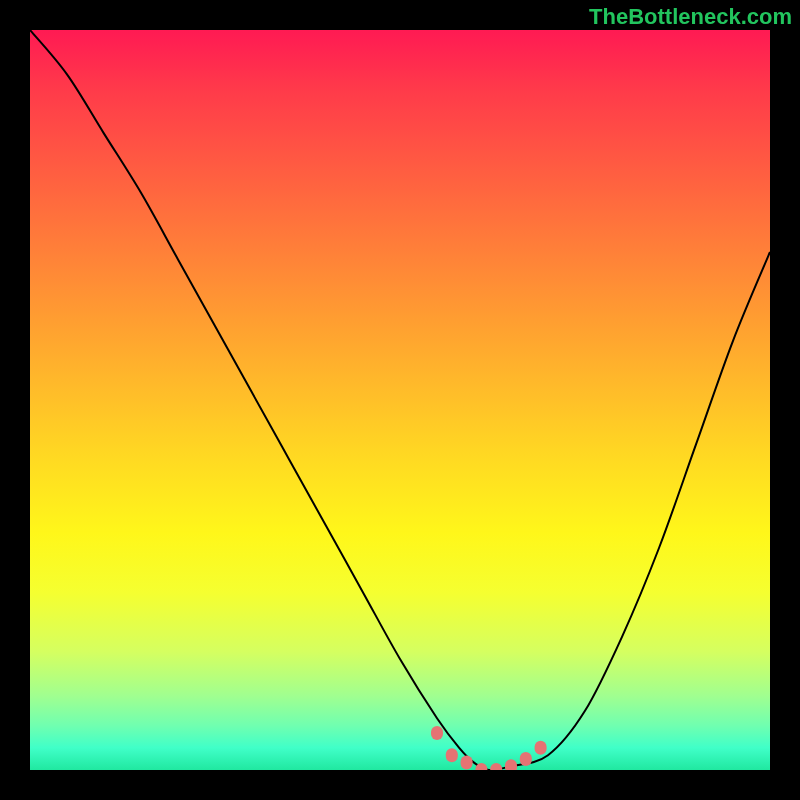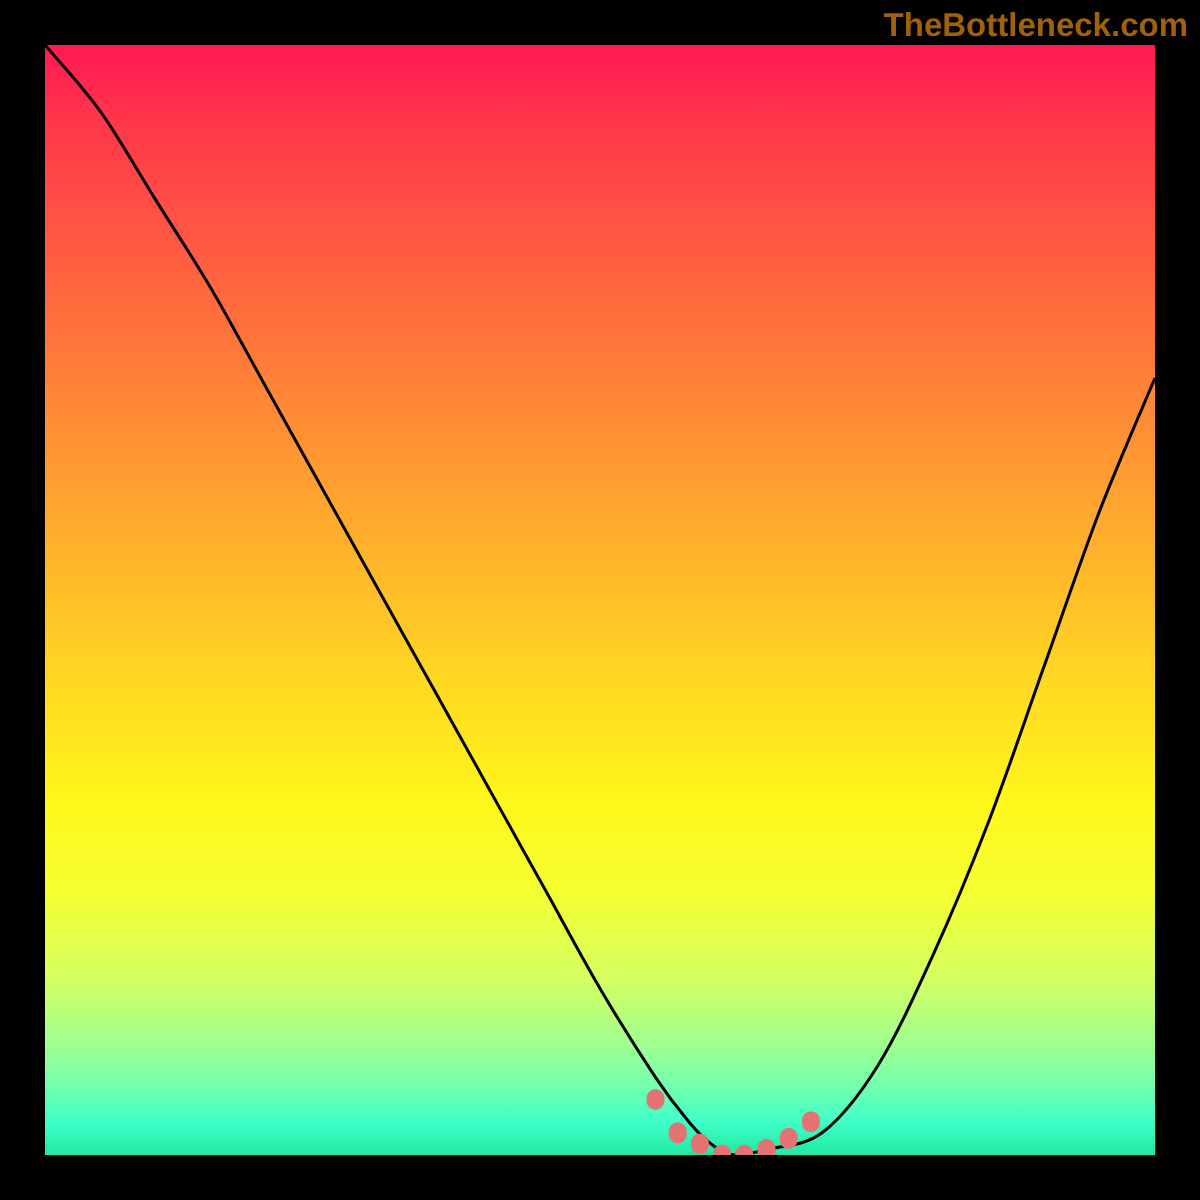--- a/index.html
+++ b/index.html
@@ -8,21 +8,21 @@
     height: 800px;
     background: #000;
     position: relative;
     font-family: Arial, sans-serif;
     overflow: hidden;
   }
   .watermark {
     position: absolute;
     top: 4px;
     right: 8px;
-    color: #a16207;
+    color: #22c55e;
     font-size: 22px;
     font-weight: bold;
     z-index: 10;
     margin-left: 29px;
   }
   .plot-area {
     position: absolute;
     left: 30px;
     top: 30px;
     width: 740px;

